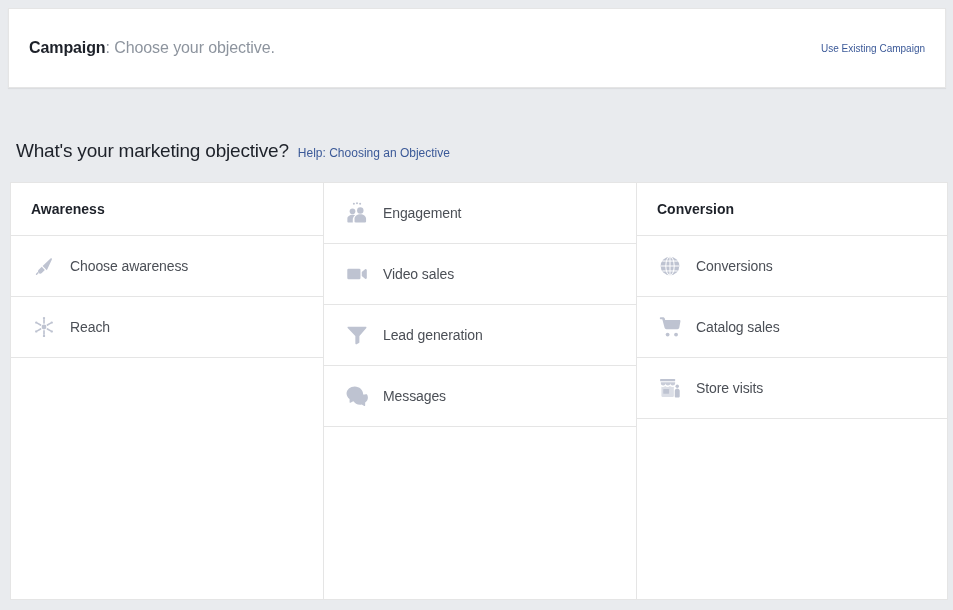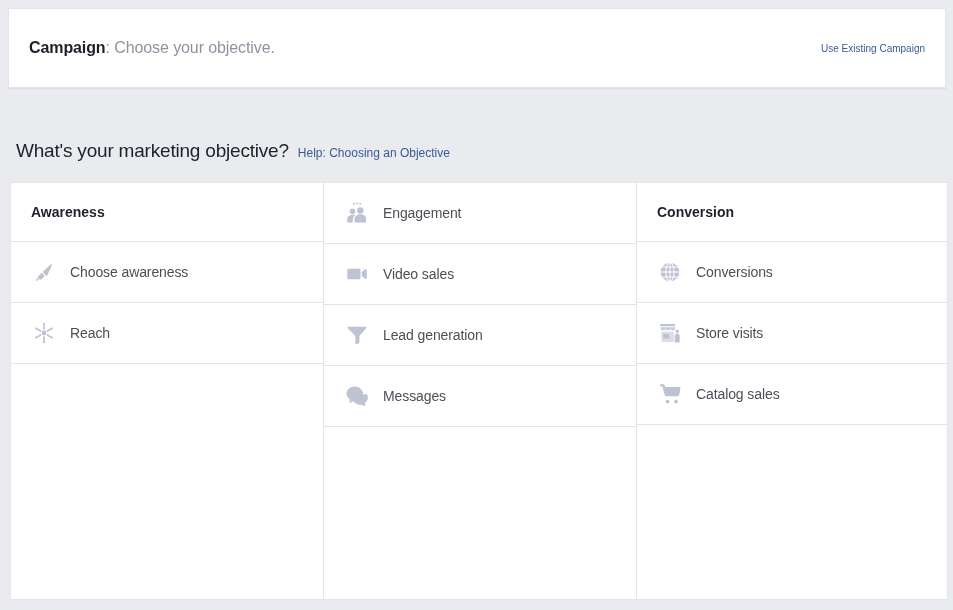--- a/index.html
+++ b/index.html
@@ -86,21 +86,21 @@
   .obj-col {
     width: 313px;
     box-sizing: border-box;
     border-right: 1px solid #e5e5e5;
   }
   .obj-col:last-child {
     border-right: none;
     width: 310px;
   }
   .col-header {
-    height: 59px;
+    height: 53px;
     box-sizing: border-box;
     border-bottom: 1px solid #e5e5e5;
     display: flex;
     align-items: center;
     padding-left: 20px;
     font-size: 14px;
     font-weight: bold;
     color: #1d2129;
   }
   .obj-row {
@@ -246,36 +246,36 @@
             <line x1="12" y1="1.8" x2="12" y2="22.2"></line>
           </g>
         </svg>
       </span>
       <span class="obj-label">Conversions</span>
     </div>
 
     <div class="obj-row">
       <span class="obj-icon">
         <svg width="22" height="22" viewBox="0 0 24 24" fill="currentColor" aria-hidden="true">
+          <path d="M0.9 2.4c0-.6.5-1.1 1.1-1.1h2.4c.9 0 1.7.6 1.9 1.5l.4 1.6h15.6c.7 0 1.2.6 1.1 1.3l-1.3 7.1c-.2.9-1 1.6-2 1.6H8.1c-1 0-1.8-.7-2-1.6L3.6 3.5H2c-.6 0-1.1-.5-1.1-1.1z"></path>
+          <circle cx="9.4" cy="20.3" r="2.1"></circle>
+          <circle cx="18.6" cy="20.3" r="2.1"></circle>
+        </svg>
+      </span>
+      <span class="obj-label">Catalog sales</span>
+    </div>
+
+    <div class="obj-row">
+      <span class="obj-icon">
+        <svg width="22" height="22" viewBox="0 0 24 24" fill="currentColor" aria-hidden="true">
           <rect x="1.2" y="2.2" width="16.4" height="2.4" rx="0.6"></rect>
           <path d="M1.2 5.8h16.4v1.1c0 1.4-1.2 2.5-2.6 2.5s-2.6-1.1-2.6-2.5c0 1.4-1.2 2.5-2.6 2.5S7.2 8.3 7.2 6.9c0 1.4-1.2 2.5-2.6 2.5S2 8.3 2 6.9V5.8z" opacity="0.85"></path>
           <path d="M2.6 10.6v10.2c0 .6.5 1 1.1 1h11.4c.6 0 1.1-.4 1.1-1V10.6c-.5.2-1 .3-1.6.3-1 0-1.9-.4-2.6-1-.7.6-1.6 1-2.6 1s-1.9-.4-2.6-1c-.7.6-1.6 1-2.6 1-.6 0-1.1-.1-1.6-.3z" opacity="0.55"></path>
           <rect x="4.6" y="13" width="6.4" height="5.2" rx="0.5"></rect>
           <circle cx="19.9" cy="10.1" r="1.9"></circle>
           <path d="M19.9 12.6c-1.5 0-2.7 1.1-2.7 2.5v5.8c0 .8.6 1.4 1.4 1.4h2.6c.8 0 1.4-.6 1.4-1.4v-5.8c0-1.4-1.2-2.5-2.7-2.5z"></path>
         </svg>
       </span>
       <span class="obj-label">Store visits</span>
     </div>
-
-    <div class="obj-row">
-      <span class="obj-icon">
-        <svg width="22" height="22" viewBox="0 0 24 24" fill="currentColor" aria-hidden="true">
-          <path d="M0.9 2.4c0-.6.5-1.1 1.1-1.1h2.4c.9 0 1.7.6 1.9 1.5l.4 1.6h15.6c.7 0 1.2.6 1.1 1.3l-1.3 7.1c-.2.9-1 1.6-2 1.6H8.1c-1 0-1.8-.7-2-1.6L3.6 3.5H2c-.6 0-1.1-.5-1.1-1.1z"></path>
-          <circle cx="9.4" cy="20.3" r="2.1"></circle>
-          <circle cx="18.6" cy="20.3" r="2.1"></circle>
-        </svg>
-      </span>
-      <span class="obj-label">Catalog sales</span>
-    </div>
   </div>
 
 </div>
 
 </body></html>

